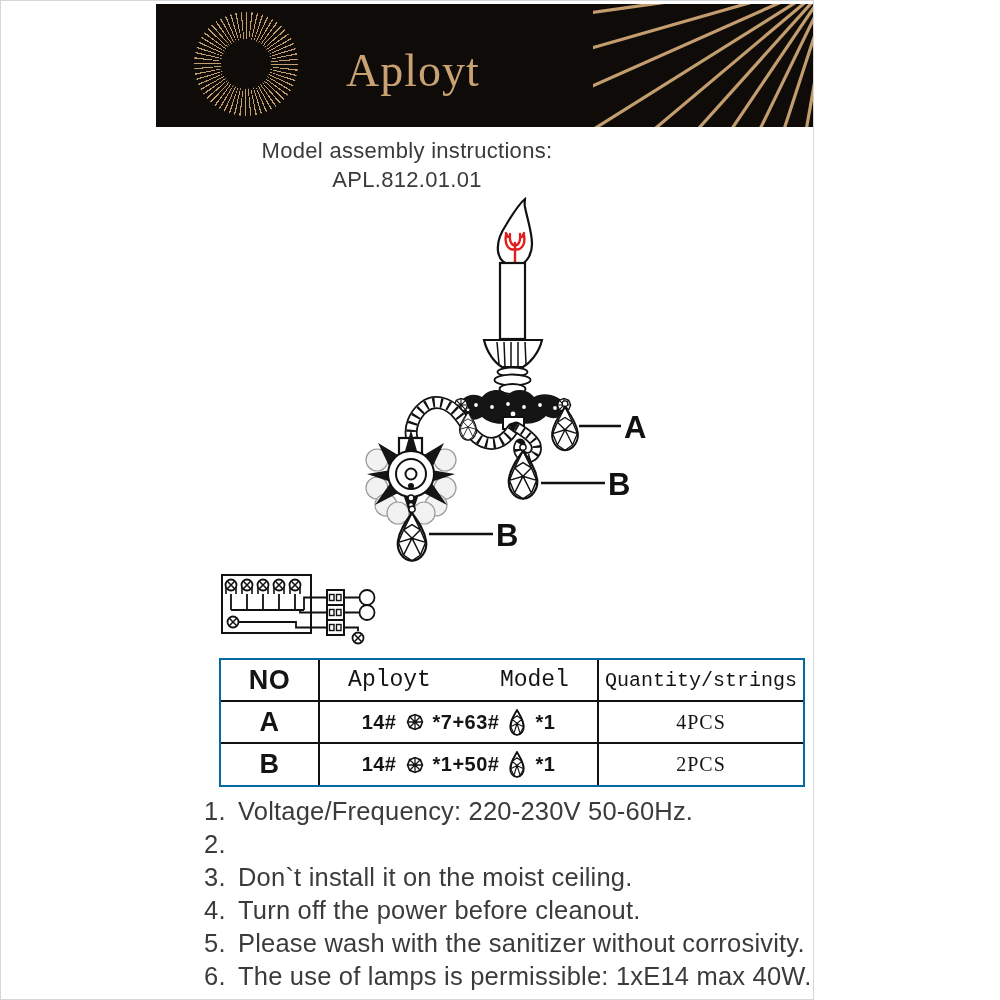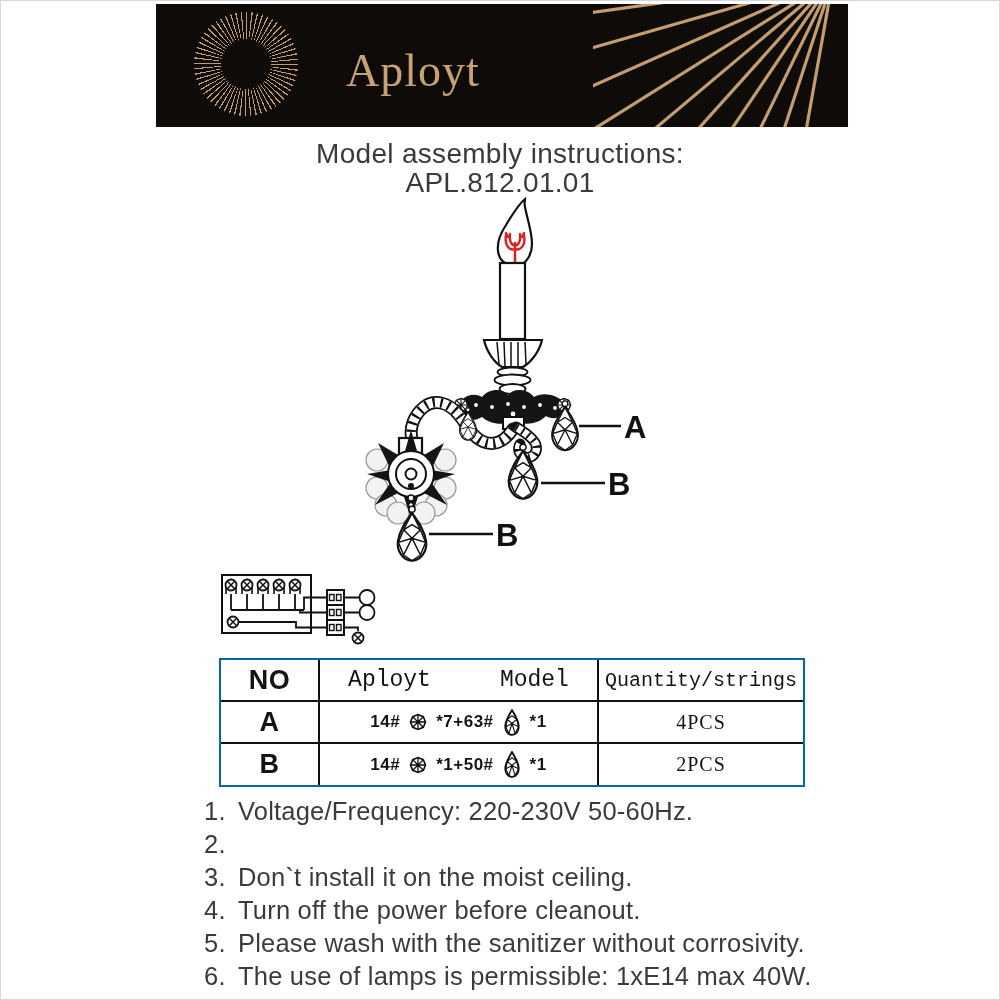--- a/index.html
+++ b/index.html
@@ -1,35 +1,35 @@
 <!DOCTYPE html>
 <html><head>
 <meta charset="utf-8">
 <style>
   * { margin:0; padding:0; box-sizing:border-box; }
   body { background:#ffffff; font-family:"Liberation Sans", sans-serif; }
-  .page { position:relative; width:1000px; height:1000px; background:#fff;
+  .page { position:relative; width:814px; height:1000px; background:#fff;
           border:1px solid #d6d6d6; overflow:hidden; }
 
   
   .banner { position:absolute; left:155px; top:3px; width:692px; height:123px;
             background:#0e0b09; overflow:hidden; }
   .sunburst { position:absolute; left:38px; top:8px; width:104px; height:104px;
               border-radius:50%;
               background:repeating-conic-gradient(#c49d6e 0deg 1.5deg, transparent 1.5deg 6deg); }
   .sunburst::after { content:""; position:absolute; inset:27px; border-radius:50%;
                      background:#0e0b09; }
   .brand { position:absolute; left:190px; top:40px; color:#c9a273;
            font-family:"Liberation Serif", serif; font-size:46px; font-weight:400;
            letter-spacing:1px; }
   .rays { position:absolute; right:0; top:0; }
 
   
   .title-line1, .title-line2 { position:absolute; left:0; width:100%; text-align:center;
-        color:#3a3a3a; font-size:28px; font-weight:500; letter-spacing:.3px; }
+        color:#3a3a3a; font-size:22px; font-weight:500; letter-spacing:.3px; }
   .title-line1 { top:137px; }
   .title-line2 { top:166px; }
 
   
   .sconce { position:absolute; left:355px; top:192px; }
   .wiring { position:absolute; left:215px; top:565px; }
 
   
   .tbl { position:absolute; left:218px; top:657px; width:586px;
          border:2px solid #0369a1; display:grid;
@@ -37,21 +37,21 @@
          grid-template-rows:42px 42px 41px; }
   .tbl > div { border-right:2px solid #111; border-bottom:2px solid #111;
                display:flex; align-items:center; justify-content:center;
                color:#141414; overflow:hidden; }
   .tbl > div:nth-child(3n) { border-right:none; }
   .tbl > div:nth-child(n+7) { border-bottom:none; }
   .th-no, .td-no { font-size:27px; font-weight:700; letter-spacing:.5px; }
   .th-crystal { font-family:"Liberation Mono", monospace; font-size:23px; white-space:pre; }
   .th-qty { font-family:"Liberation Mono", monospace; font-size:20px; white-space:pre; }
   .td-qty { font-family:"Liberation Serif", serif; font-size:20px; letter-spacing:1px; }
-  .spec { gap:9px; font-size:17px; font-weight:700; letter-spacing:.5px; }
+  .spec { gap:9px; font-size:20px; font-weight:700; letter-spacing:.5px; }
   .spec svg { flex:0 0 auto; }
 
   
   .notes { position:absolute; left:203px; top:794px; width:680px; }
   .note { display:flex; line-height:33px; font-size:25.5px; color:#3b3b3b;
           letter-spacing:.2px; }
   .note .num { width:34px; flex:0 0 auto; }
 </style>
 </head>
 <body>

